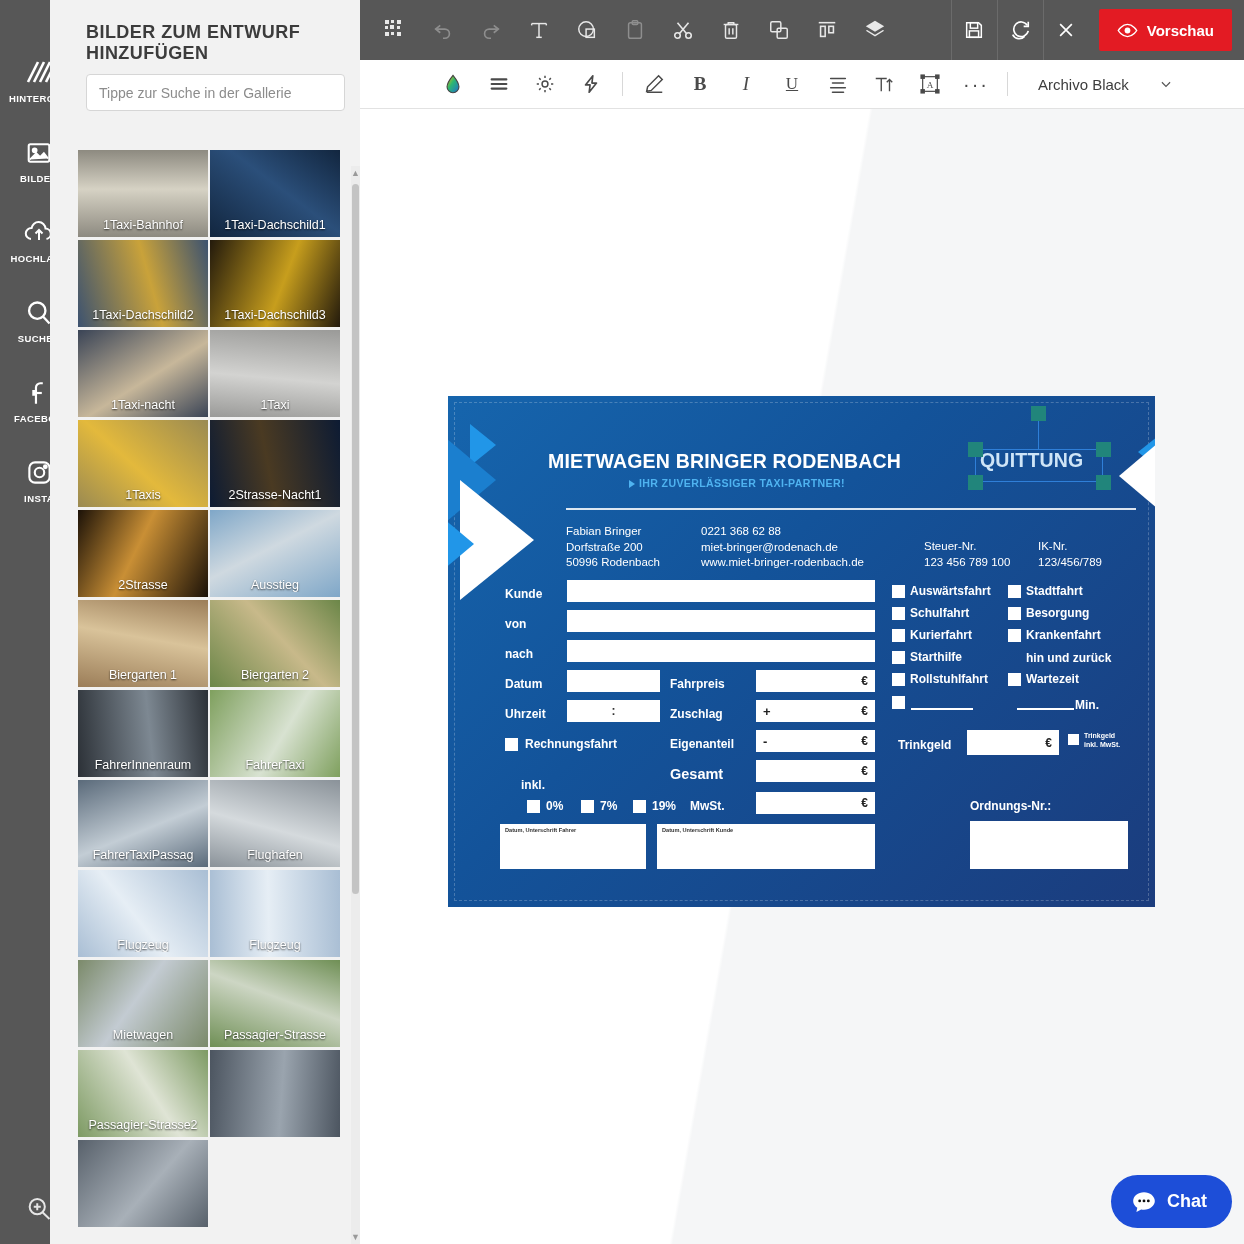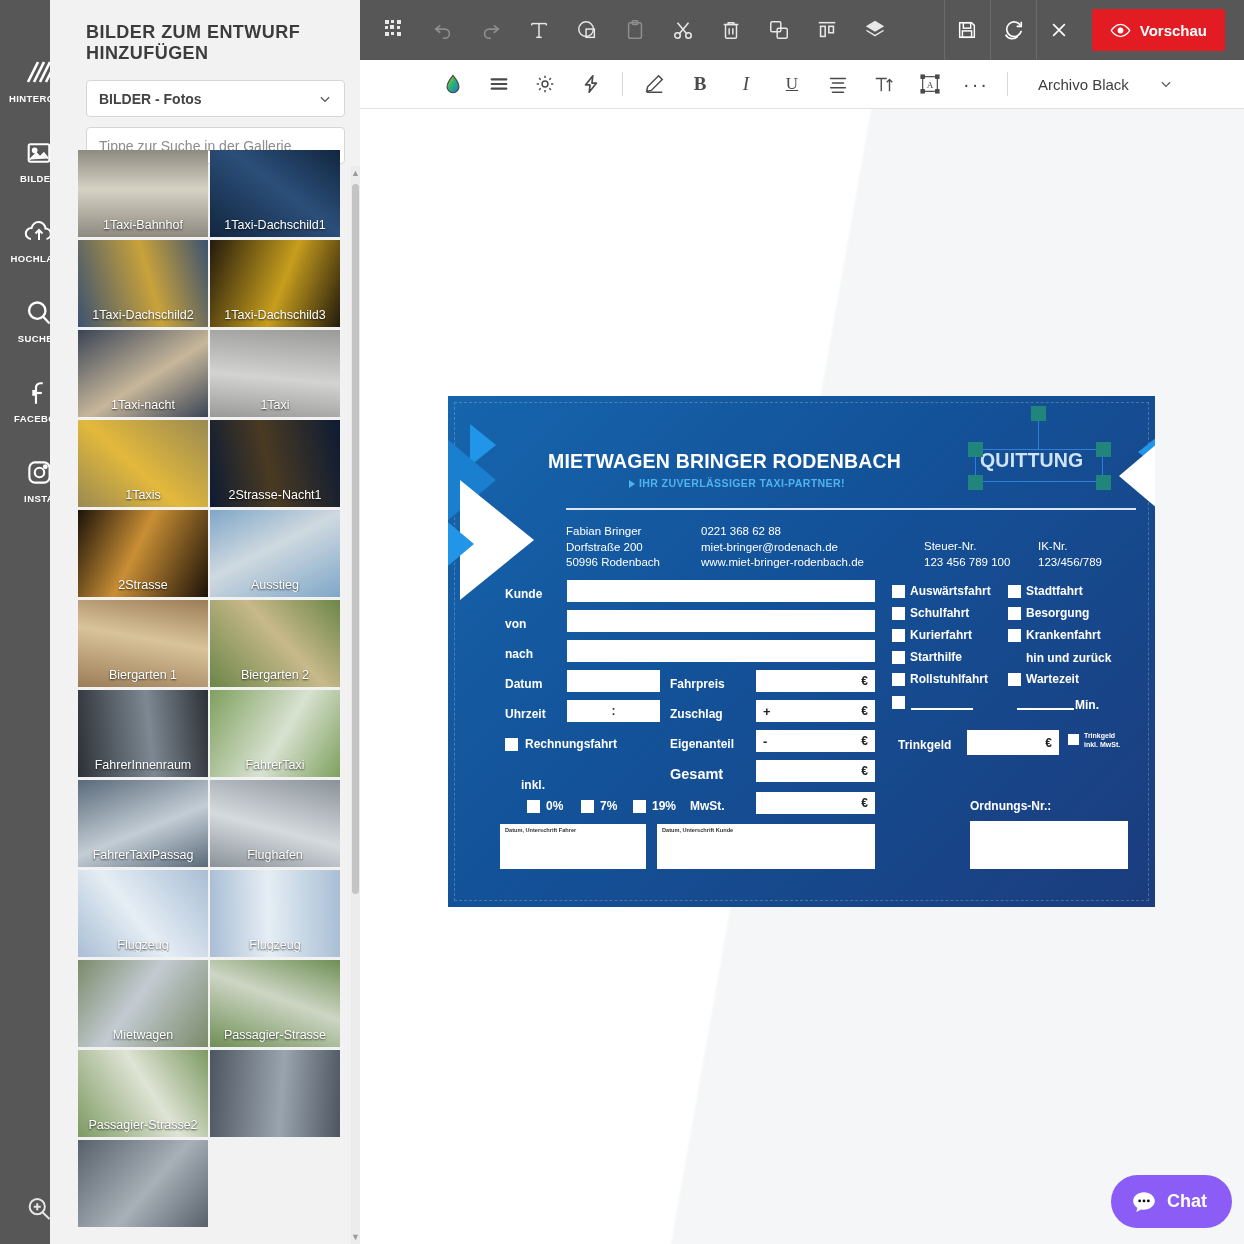--- a/index.html
+++ b/index.html
@@ -96,21 +96,21 @@
     width: 34px; height: 34px; display: flex; align-items: center; justify-content: center;
     cursor: pointer; color: #e8e8e8;
   }
   .tb-btn.dim { color: #8e8e8e; }
   .tb-box {
     width: 46px; height: 60px; display: flex; align-items: center; justify-content: center;
     cursor: pointer; color: #ffffff; border-left: 1px solid #6b6b6b;
   }
   .preview-btn {
     height: 42px; background: #e31b23; color: #fff; display: flex; align-items: center;
-    gap: 9px; padding: 0 18px; margin-right: 19px; margin-left: 10px;
+    gap: 9px; padding: 0 18px; margin-right: 12px; margin-left: 10px;
     font-size: 15px; font-weight: bold; cursor: pointer; border-radius: 2px;
   }
 
   .subbar {
     position: absolute; left: 360px; top: 60px; width: 884px; height: 49px;
     background: #ffffff; display: flex; align-items: center; z-index: 4;
     border-bottom: 1px solid #e2e2e2;
   }
   .sb-btn {
     width: 46px; height: 40px; display: flex; align-items: center; justify-content: center;
@@ -188,21 +188,21 @@
   
   .sel-box {
     position: absolute; left: 527px; top: 53px; width: 128px; height: 33px;
     border: 1px solid #2f7fd8; pointer-events: none;
   }
   .sel-stem { position: absolute; left: 590px; top: 18px; width: 1px; height: 36px; background: #2f7fd8; }
   .handle { position: absolute; width: 15px; height: 15px; background: #21857b; cursor: pointer; }
 
   
   .chat {
-    position: absolute; right: 12px; bottom: 16px; height: 53px; background: #8b5cf6;
+    position: absolute; right: 12px; bottom: 16px; height: 53px; background: #1d4ed8;
     border-radius: 27px; display: flex; align-items: center; gap: 10px;
     padding: 0 25px 0 20px; cursor: pointer; z-index: 9;
   }
   .chat span { color: #fff; font-size: 18px; font-weight: bold; }
 </style>
 </head>
 <body>
 
 <div id="app">
 
@@ -528,26 +528,20 @@
     <div class="font-pick">
       <span>Archivo Black</span>
       <svg class="chev" viewBox="0 0 24 24" fill="none" stroke="#555" stroke-width="2">
           <path d="M5 9 L12 16 L19 9"></path>
         </svg>
     </div>
   </div>
 
   <div class="panel">
     <div class="panel-title">BILDER ZUM ENTWURF HINZUFÜGEN</div>
-    <div class="panel-field select">
-      <span>BILDER - Fotos</span>
-      <svg class="chev" viewBox="0 0 24 24" fill="none" stroke="#555" stroke-width="2.2">
-          <path d="M5 9 L12 16 L19 9"></path>
-        </svg>
-    </div>
     <div class="panel-field search">
       <input placeholder="Tippe zur Suche in der Gallerie" style="">
     </div>
 
     <div class="thumbs">
       <div class="grid" id="thumb-grid">
           <div class="thumb">
             <div class="ph" style="background:linear-gradient(0deg, #8d8a80 0%, #d6d2c4 55%, #8d8a80 100%);"></div>
             <div class="cap">1Taxi-Bahnhof</div>
           </div>

